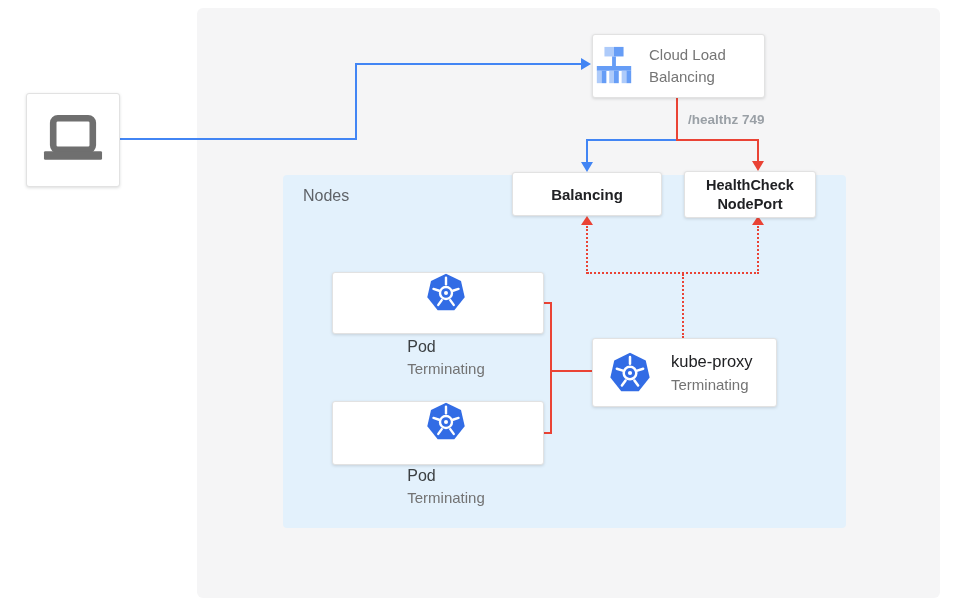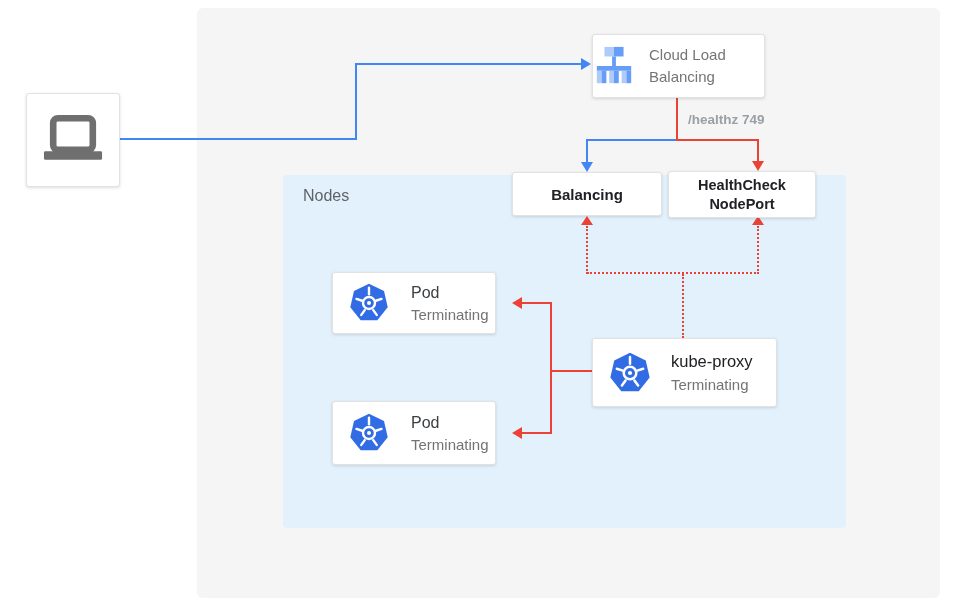--- a/index.html
+++ b/index.html
@@ -16,24 +16,24 @@
         box-shadow:0 1px 3px rgba(60,64,67,.18);box-sizing:border-box;
         display:flex;align-items:center;}
 
   .laptop-box{left:26px;top:93px;width:94px;height:94px;justify-content:center;}
 
   .clb-box{left:592px;top:34px;width:173px;height:64px;gap:14px;}
   .clb-label{font-size:15px;line-height:1.45;color:#757575;width:86px;}
 
   .port-box{justify-content:center;text-align:center;font-weight:bold;color:#202124;}
   .nodeport-box{left:512px;top:172px;width:150px;height:44px;font-size:15px;}
-  .hc-box{left:668px;top:171px;width:148px;height:47px;font-size:14.5px;line-height:1.3;}
+  .hc-box{left:684px;top:171px;width:132px;height:47px;font-size:14.5px;line-height:1.3;}
   .hc-box span{display:block;width:110px;margin:0 auto;}
 
-  .pod-box{left:332px;width:164px;padding-left:16px;gap:22px;}
+  .pod-box{left:332px;width:212px;padding-left:16px;gap:22px;flex-direction:column;}
   .pod1{top:272px;height:62px;}
   .pod2{top:401px;height:64px;}
   .kp-box{left:592px;top:338px;width:185px;height:69px;padding-left:16px;gap:20px;}
 
   .box-title{font-size:16px;color:#3c4043;line-height:1.45;}
   .box-sub{font-size:15px;color:#737373;line-height:1.45;}
   .kp-title{font-size:16.5px;color:#202124;}
 
   .healthz{position:absolute;left:688px;top:112px;font-size:13.5px;font-weight:bold;color:#9aa0a6;}
 

